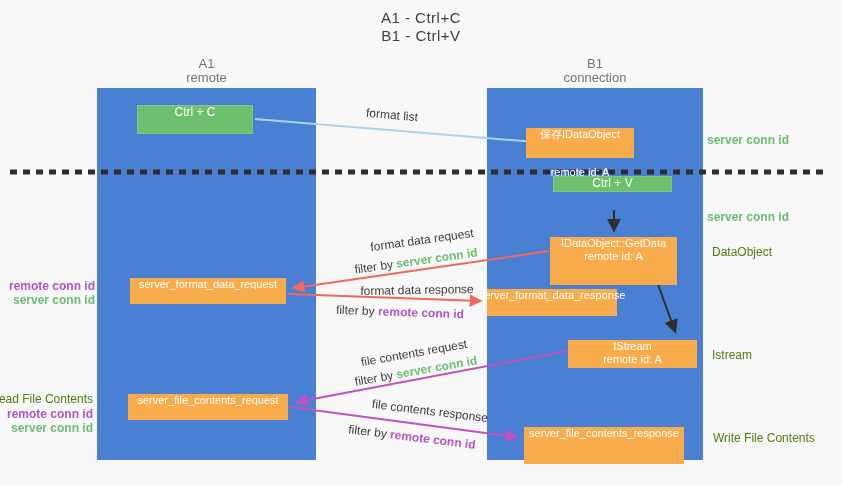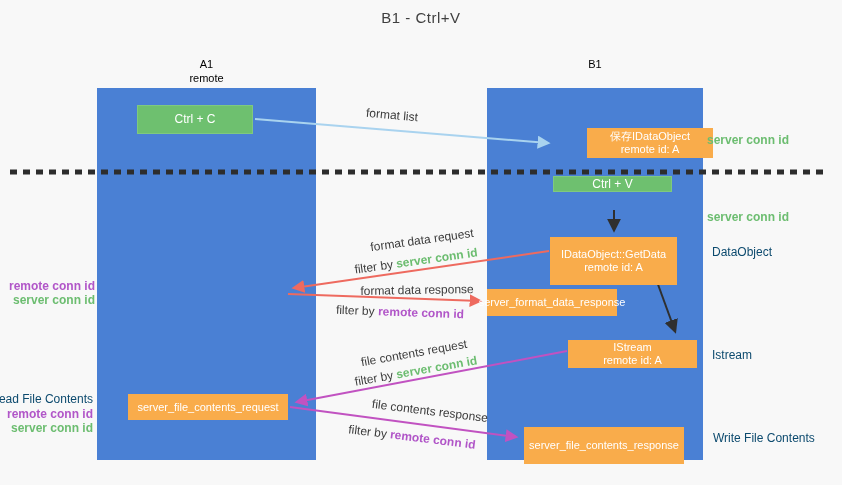--- a/index.html
+++ b/index.html
@@ -19,40 +19,39 @@
     width: 842px;
     text-align: center;
     font-size: 15px;
     color: #3f3f3f;
     line-height: 18px;
     letter-spacing: 0.5px;
   }
   .col-header {
     position: absolute;
     text-align: center;
-    font-size: 11px;
-    color: #000000;
+    font-size: 13px;
+    color: #737373;
     line-height: 14px;
   }
   .lifeline {
     position: absolute;
     top: 88px;
     height: 372px;
     background: #4a80d4;
   }
   .lifeline.left  { left: 97px;  width: 219px; }
   .lifeline.right { left: 487px; width: 216px; }
   svg.arrows { position: absolute; left: 0; top: 0; z-index: 3; }
   .node {
     position: absolute;
     z-index: 4;
     display: flex;
     flex-direction: column;
     align-items: center;
-    justify-content: center;
     color: #ffffff;
     text-align: center;
     line-height: 13px;
   }
   .node.green {
     background: #6ec06f;
     border: 1px solid #7fc97f;
     font-size: 12px;
   }
   .node.orange {
@@ -64,41 +63,43 @@
     z-index: 5;
     white-space: nowrap;
     font-size: 12px;
     color: #3c3c3c;
   }
   .side-label {
     position: absolute;
     z-index: 5;
     white-space: nowrap;
     font-size: 12px;
-    color: #0c4a6e;
+    color: #4d7c0f;
   }
   .side-label.right-align { text-align: right; }
   .bold-green  { color: #6cbd70; font-weight: bold; }
   .bold-purple { color: #b156c8; font-weight: bold; }
 </style>
 </head>
 <body>
 
 <div class="canvas">
 
   <div class="title">
+    <div>A1 - Ctrl+C</div>
     <div>B1 - Ctrl+V</div>
   </div>
 
   <div class="col-header" style="left:97px; top:57px; width:219px;">
     <div>A1</div>
     <div>remote</div>
   </div>
   <div class="col-header" style="left:487px; top:57px; width:216px;">
     <div>B1</div>
+    <div>connection</div>
   </div>
 
   <div class="lifeline left"></div>
   <div class="lifeline right"></div>
 
   <svg class="arrows" width="842" height="485" viewBox="0 0 842 485">
     <defs>
       <marker id="head-blue" viewBox="0 0 10 10" refX="8" refY="5" markerWidth="6.5" markerHeight="6.5" orient="auto">
         <path d="M0,0 L10,5 L0,10 z" fill="#a9d3ef"></path>
       </marker>
@@ -129,21 +130,21 @@
 
     <line x1="290" y1="407" x2="516" y2="437" stroke="#c152c1" stroke-width="2" marker-end="url(#head-mag)"></line>
   </svg>
 
   <div class="node green" style="left:137px; top:105px; width:116px; height:29px;">
     <span>Ctrl + C</span>
   </div>
 
   <div class="alabel" style="left:392px; top:108px; transform:translateX(-50%) rotate(5deg);">format list</div>
 
-  <div class="node orange" style="left:587px; top:128px; width:126px; height:30px;">
+  <div class="node orange" style="left:526px; top:128px; width:108px; height:30px;gap:25px;">
     <span>保存IDataObject</span>
     <span>remote id: A</span>
   </div>
 
   <div class="side-label bold-green" style="left:707px; top:133px;">server conn id</div>
 
   <div class="node green" style="left:553px; top:176px; width:119px; height:16px;">
     <span>Ctrl + V</span>
   </div>
 
@@ -155,20 +156,23 @@
   </div>
 
   <div class="side-label" style="left:712px; top:245px;">DataObject</div>
 
   <div class="alabel" style="left:422px; top:233px; transform:translateX(-50%) rotate(-8deg);">format data request</div>
   <div class="alabel" style="left:416px; top:254px; transform:translateX(-50%) rotate(-8deg);">
     <span>filter by</span>
     <span class="bold-green">server conn id</span>
   </div>
 
+  <div class="node orange" style="left:130px; top:278px; width:156px; height:26px;">
+    <span>server_format_data_request</span>
+  </div>
 
   <div class="side-label right-align bold-purple" style="right:747px; top:279px;">remote conn id</div>
   <div class="side-label right-align bold-green" style="right:747px; top:293px;">server conn id</div>
 
   <div class="alabel" style="left:417px; top:283px; transform:translateX(-50%) rotate(-1deg);">format data response</div>
   <div class="alabel" style="left:400px; top:305px; transform:translateX(-50%) rotate(2deg);">
     <span>filter by</span>
     <span class="bold-purple">remote conn id</span>
   </div>
 

